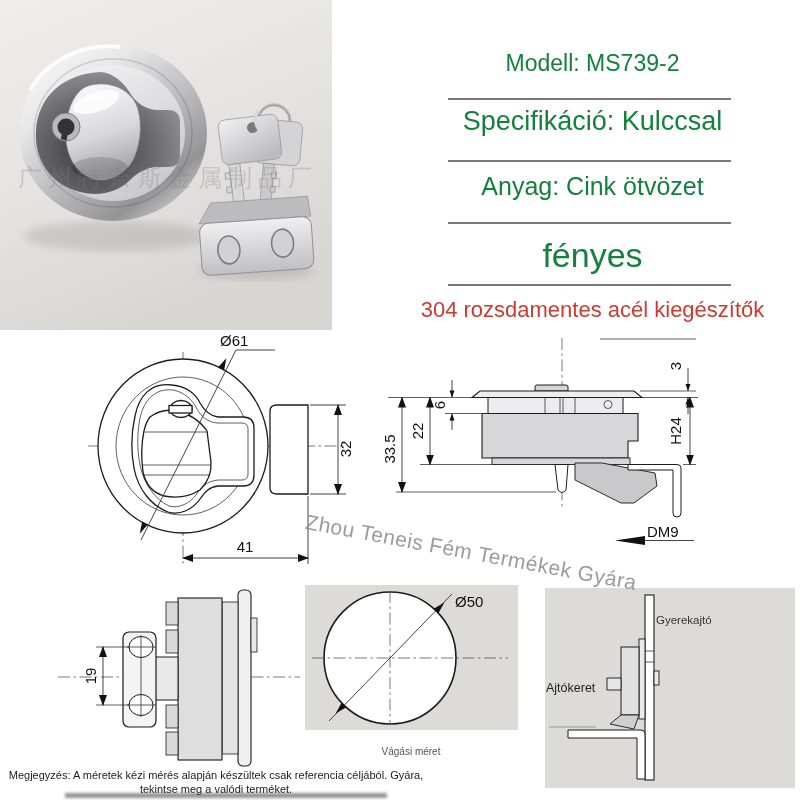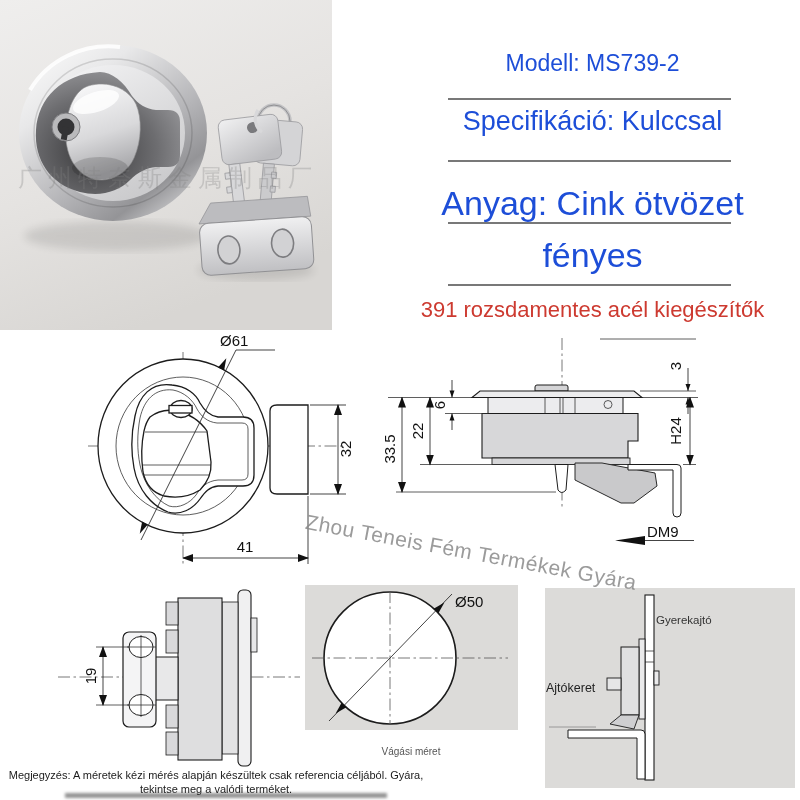--- a/index.html
+++ b/index.html
@@ -1,25 +1,25 @@
 <!DOCTYPE html>
 <html><head>
 <meta charset="utf-8">
 <style>
   html,body{margin:0;padding:0;background:#fff;}
   .page{position:relative;width:800px;height:800px;background:#ffffff;overflow:hidden;
         font-family:"Liberation Sans","DejaVu Sans",sans-serif;}
   
   .photo-panel{position:absolute;left:0;top:0;width:332px;height:429px;}
   
-  .spec-line{position:absolute;left:420px;width:345px;text-align:center;color:#1d4ed8;white-space:nowrap;}
+  .spec-line{position:absolute;left:420px;width:345px;text-align:center;color:#15803d;white-space:nowrap;}
   .sep{position:absolute;left:448px;width:283px;height:2px;background:#787878;}
   .spec-model{top:50px;font-size:23px;}
   .spec-spec{top:106px;font-size:27px;}
-  .spec-material{top:184px;font-size:34px;}
+  .spec-material{top:172px;font-size:25px;}
   .spec-finish{top:236px;font-size:34px;}
   .spec-red{top:297px;font-size:22px;}
   
   .drawings{position:absolute;left:0;top:330px;width:800px;height:470px;}
   .outline{fill:#ffffff;stroke:#1c1c1c;stroke-width:1.3;}
   .thin{fill:none;stroke:#2a2a2a;stroke-width:0.75;}
   .cl{fill:none;stroke:#555;stroke-width:0.8;stroke-dasharray:12 3.5 2.5 3.5;}
   .dim{fill:none;stroke:#222;stroke-width:0.85;}
   .dimtxt{font-size:15px;fill:#111;}
   .arr{fill:#111;stroke:none;}
@@ -130,21 +130,21 @@
   </div>
 
   <div class="spec-line spec-model">Modell: MS739-2</div>
   <div class="sep" style="top:98px"></div>
   <div class="spec-line spec-spec">Specifikáció: Kulccsal</div>
   <div class="sep" style="top:160px"></div>
   <div class="spec-line spec-material">Anyag: Cink ötvözet</div>
   <div class="sep" style="top:222px"></div>
   <div class="spec-line spec-finish">fényes</div>
   <div class="sep" style="top:284px"></div>
-  <div class="spec-line spec-red" style="color:#cd3a30">391 rozsdamentes acél kiegészítők</div>
+  <div class="spec-line spec-red" style="color:#cd3a30">304 rozsdamentes acél kiegészítők</div>
 
   <svg class="drawings" viewBox="0 0 800 470">
     <defs>
       <marker id="arrS" markerWidth="11" markerHeight="8" refX="10" refY="4" orient="auto-start-reverse" markerUnits="userSpaceOnUse">
         <path d="M0,0 L11,4 L0,8 Z" fill="#111"></path>
       </marker>
     </defs>
 
     <g>
       <line class="cl" x1="88" y1="116" x2="346" y2="116"></line>

